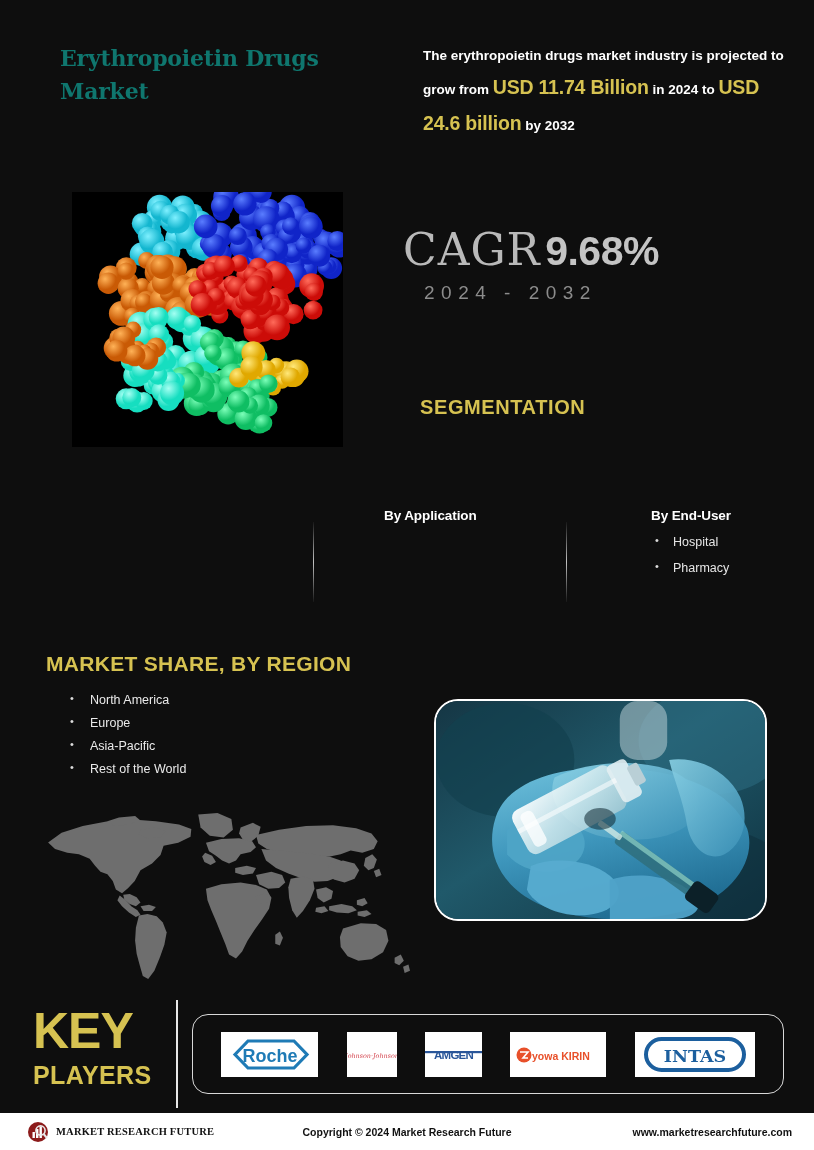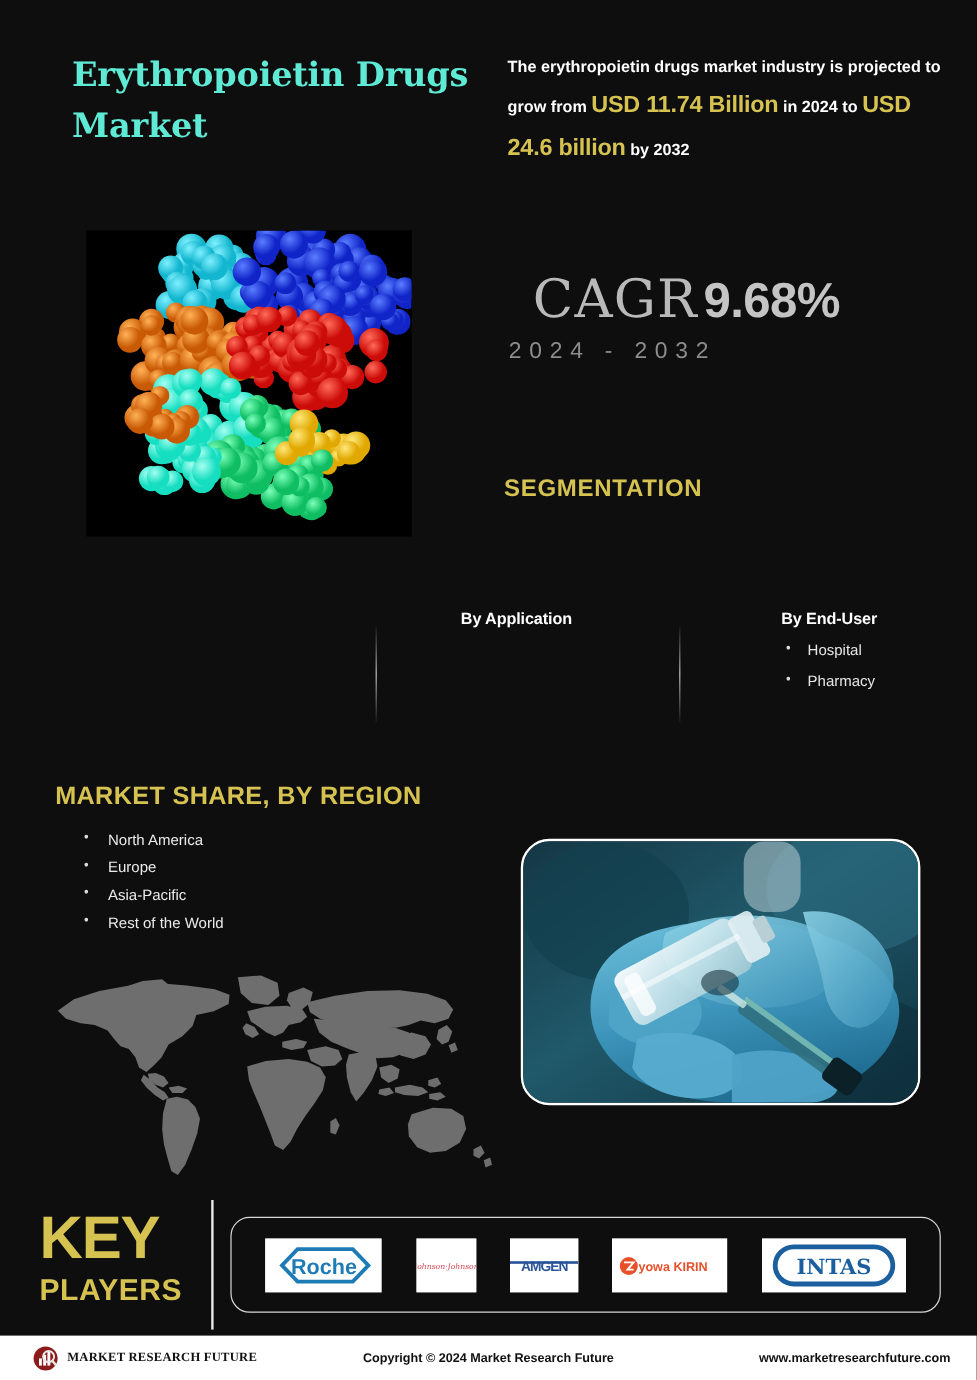--- a/index.html
+++ b/index.html
@@ -8,22 +8,22 @@
     background: #0e0e0e;
     font-family: "Liberation Sans", sans-serif;
     overflow: hidden;
   }
   .page { position: relative; width: 814px; height: 1150px; background: #0e0e0e; }
 
   
   .title {
     position: absolute; left: 60px; top: 42px; width: 345px;
     font-family: "DejaVu Serif", serif;
-    font-weight: 700; font-size: 28px; line-height: 1.50;
-    color: #5eead4; letter-spacing: -0.2px;
+    font-weight: 700; font-size: 22px; line-height: 1.50;
+    color: #0f766e; letter-spacing: -0.2px;
   }
   .intro {
     position: absolute; left: 423px; top: 44px; width: 365px;
     font-family: "Liberation Sans", sans-serif;
     font-weight: 700; font-size: 13.5px; line-height: 1.85;
     color: #ffffff;
   }
   .intro .gold-big {
     color: #d6c251; font-size: 19.5px; font-weight: 700;
     letter-spacing: -0.2px;
@@ -32,21 +32,21 @@
   
   .molecule {
     position: absolute; left: 72px; top: 192px;
     width: 271px; height: 255px;
     background: #000; overflow: hidden;
   }
   .molecule svg { display: block; }
 
   
   .cagr {
-    position: absolute; left: 444px; top: 224px;
+    position: absolute; left: 403px; top: 224px;
     white-space: nowrap;
   }
   .cagr-word {
     font-family: "DejaVu Serif", serif;
     font-weight: 400; font-size: 44px; color: #b9b9b9;
     letter-spacing: 1px;
   }
   .cagr-val {
     font-family: "Liberation Sans", sans-serif;
     font-weight: 700; font-size: 41px; color: #c4c4c4;

